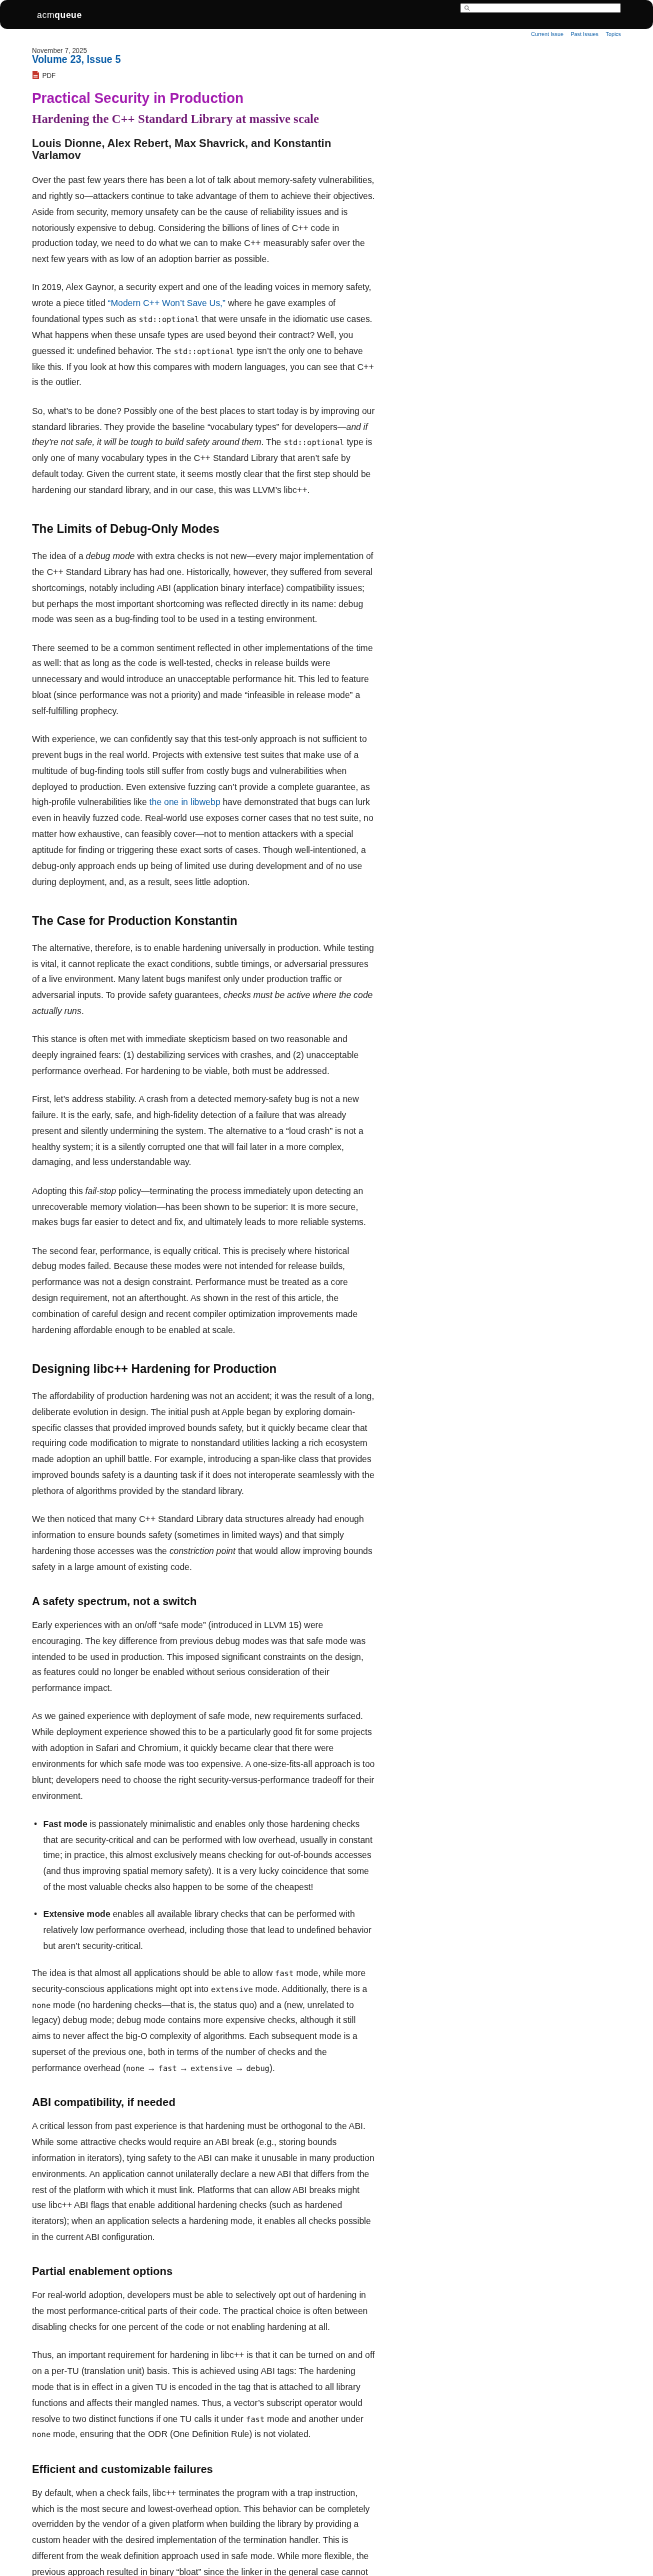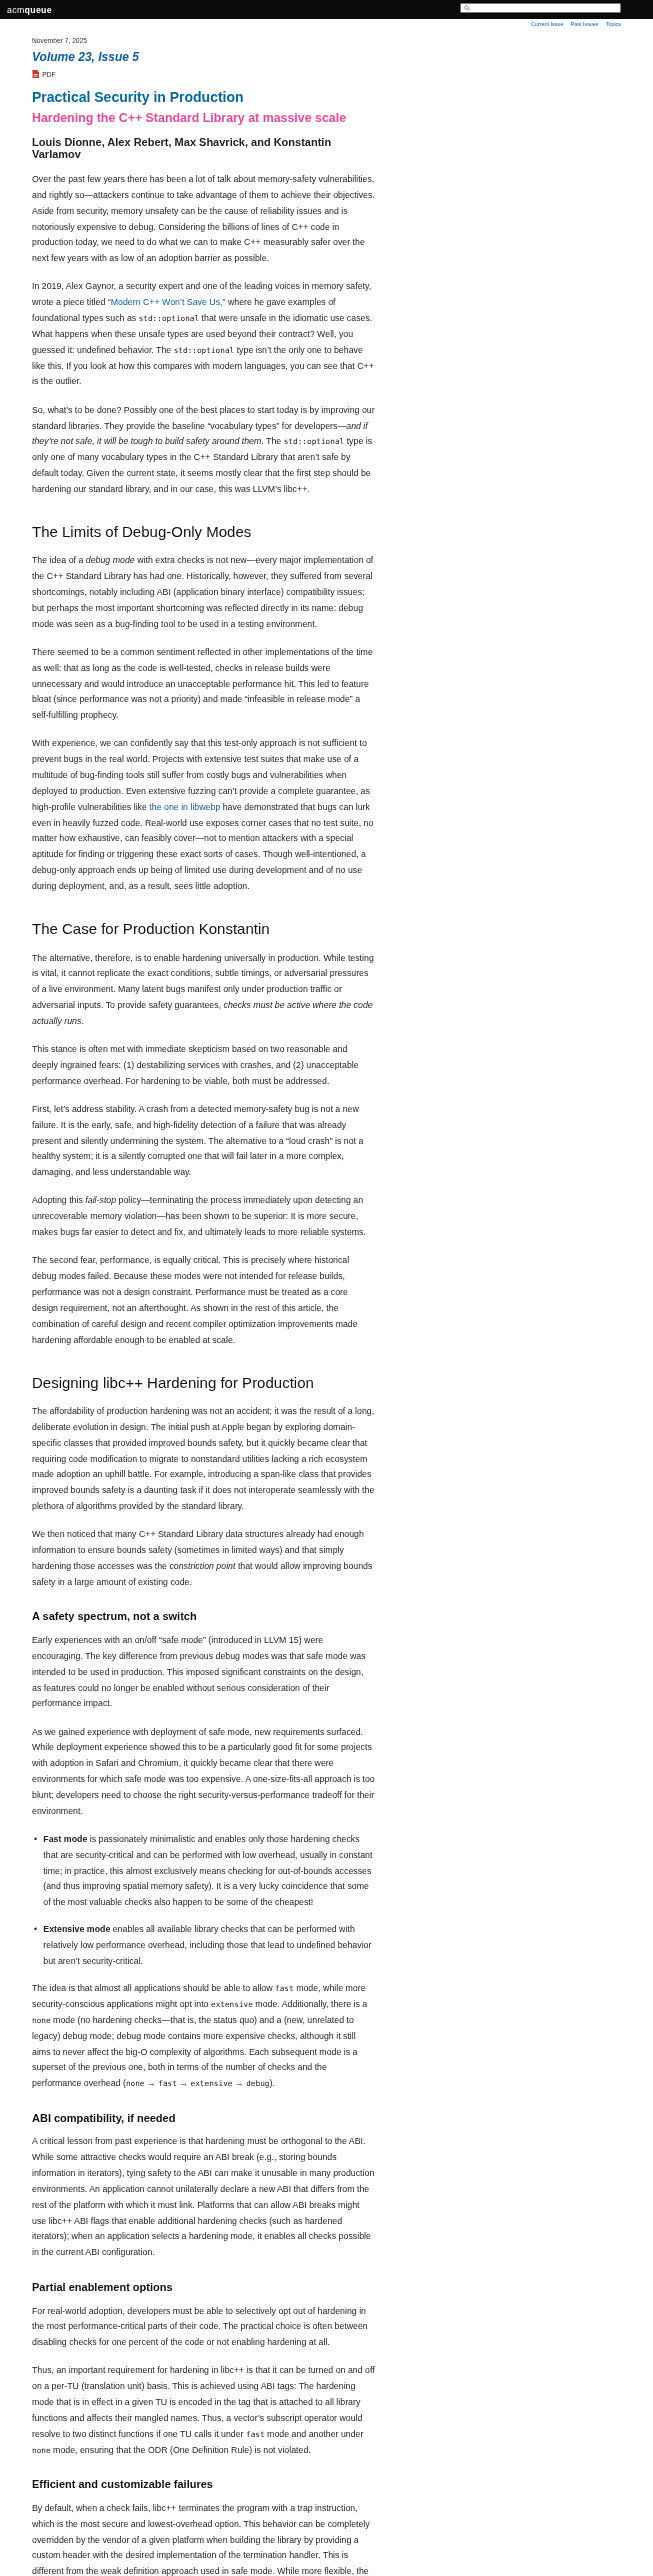--- a/index.html
+++ b/index.html
@@ -6,27 +6,28 @@
   html, body { background: #ffffff; }
   body {
     width: 653px;
     min-height: 3091px;
     font-family: "Liberation Sans", sans-serif;
     color: #1d1d1d;
     position: relative;
   }
   
   .topbar {
-    height: 19px;
+    height: 29px;
     background: #0a0a0a;
     width: 100%;
     display: flex;
     align-items: center;
-    padding-left: 7px;
+    padding-left: 37px;
     position: relative;
+    border-radius: 7px;
   }
   .logo { font-size: 8.8px; color: #ffffff; letter-spacing: 0.3px; cursor: pointer; }
   .logo .l1 { font-weight: 400; }
   .logo .l2 { font-weight: 700; }
   .searchwrap {
     position: absolute;
     right: 32px;
     top: 2.6px;
     width: 161px;
     height: 10.3px;
@@ -55,31 +56,31 @@
     color: #0b5ea8;
     text-decoration: none;
     cursor: pointer;
   }
   
   .content {
     padding: 5.2px 0 31px 32px;
     width: 375px; 
   }
   .meta-date { font-size: 6.7px; color: #333; margin-top: 5.2px; }
-  .meta-issue { display: inline-block; font-size: 12px; font-weight: 700; color: #0b5ea8; text-decoration: none; margin-top: 6px; cursor: pointer; font-style: italic; }
+  .meta-issue { display: inline-block; font-size: 10px; font-weight: 700; color: #0b5ea8; text-decoration: none; margin-top: 0; cursor: pointer; }
   .pdfrow { display: flex; align-items: center; gap: 3.1px; margin-top: 5.2px; cursor: pointer; }
   .pdfrow .pdflabel { font-size: 6.7px; color: #222; }
-  .title { font-size: 14px; font-weight: 700; color: #0369a1; margin-top: 10.3px; width: 343px; }
-  .subtitle { font-size: 12.4px; font-weight: 700; color: #ec4899; margin-top: 6.2px; width: 343px; line-height: 1.25; }
+  .title { font-size: 14px; font-weight: 700; color: #a21caf; margin-top: 10.3px; width: 343px; }
+  .subtitle { font-size: 12.4px; font-weight: 700; color: #701a75; margin-top: 6.2px; width: 343px; line-height: 1.25; font-family: Liberation Serif, serif; }
   .authors { font-size: 11px; font-weight: 700; color: #222; margin-top: 9.3px; width: 343px; }
   .article { width: 343px; margin-top: 12.4px; font-size: 8.8px; line-height: 1.8; color: #1d1d1d; }
   .article p.blk-p { margin: 0 0 12.4px 0; }
   .article p.blk-li { margin: 0 0 11.3px 0; padding-left: 11.3px; position: relative; }
   .article p.blk-li::before { content: "•"; position: absolute; left: 2.1px; }
-  .article h2.blk-h2 { font-size: 15px; font-weight: 400; color: #111; margin: 20.6px 0 8.2px 0; }
+  .article h2.blk-h2 { font-size: 12px; font-weight: 700; color: #111; margin: 20.6px 0 8.2px 0; }
   .article h3.blk-h3 { font-size: 11px; font-weight: 700; color: #111; margin: 16.5px 0 6.2px 0; }
   .article a { color: #0b5ea8; text-decoration: none; cursor: pointer; }
   .article code {
     font-family: "DejaVu Sans Mono", monospace;
     font-size: 0.88em;
     color: #222;
   }
   .article em { font-style: italic; }
   .article strong { font-weight: 700; }
 </style>

